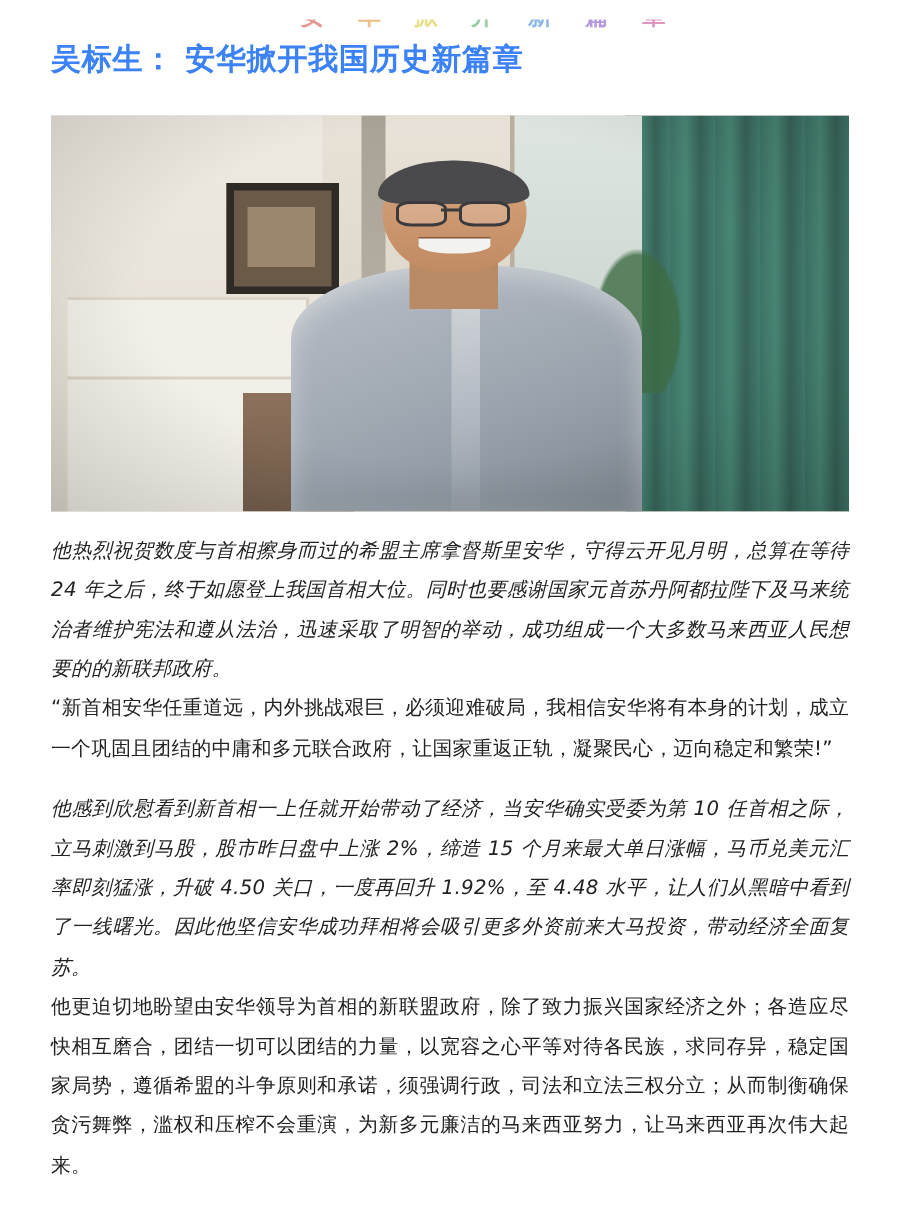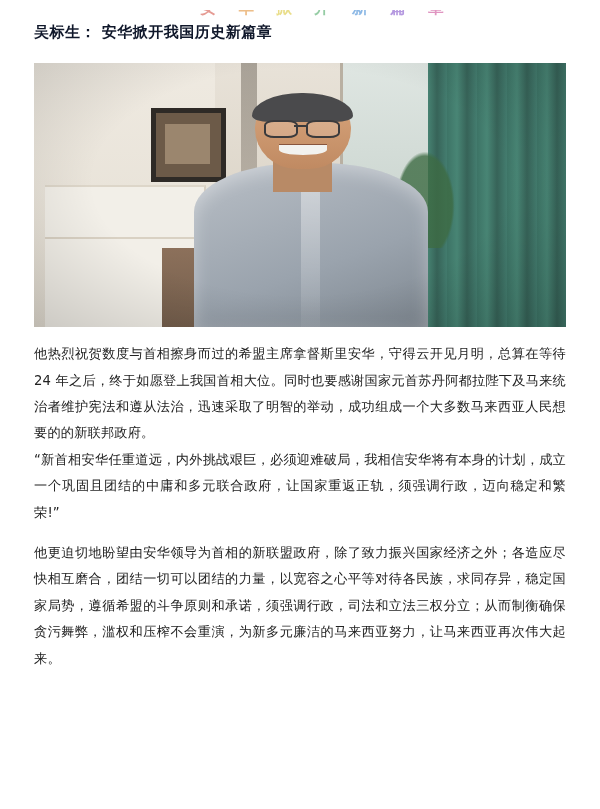--- a/index.html
+++ b/index.html
@@ -37,23 +37,23 @@
     font-size: 16px;
     font-weight: bold;
     opacity: 0.55;
     font-family: "DejaVu Sans", sans-serif;
   }
   .article {
     padding: 0 34px 0 34px;
     box-sizing: border-box;
   }
   .headline {
-    font-size: 15px;
+    font-size: 20px;
     font-weight: bold;
-    color: #0f172a;
+    color: #3b82f6;
     letter-spacing: 0.5px;
     line-height: 1.4;
     padding-top: 12px;
     padding-bottom: 10px;
     white-space: nowrap;
   }
   .figure {
     width: 532px;
     height: 264px;
     margin: 0 0 14px 0;
@@ -173,21 +173,21 @@
     line-height: 2.0;
     color: #222222;
     letter-spacing: 0.2px;
     text-align: justify;
     word-break: break-all;
   }
   .para {
     margin: 0 0 14px 0;
   }
   .para:last-child { margin-bottom: 0; }
-  .para-tight { margin-bottom: 0; }
+  .para-tight { margin-bottom: 0; font-style: italic; }
 </style>
 </head>
 <body>
 
 <div class="page">
 
   <div class="top-sliver">
     <span style="left:200px;color:#d04a3c;">安</span>
     <span style="left:238px;color:#e08a2a;">华</span>
     <span style="left:276px;color:#d8c32a;">掀</span>
@@ -219,18 +219,19 @@
         <div class="ph-glass-l"></div>
         <div class="ph-glass-r"></div>
         <div class="ph-glass-bridge"></div>
         <div class="ph-smile"></div>
         <div class="ph-vignette"></div>
       </div>
     </div>
 
     <div class="body-text">
       <p class="para para-tight">他热烈祝贺数度与首相擦身而过的希盟主席拿督斯里安华，守得云开见月明，总算在等待 24 年之后，终于如愿登上我国首相大位。同时也要感谢国家元首苏丹阿都拉陛下及马来统治者维护宪法和遵从法治，迅速采取了明智的举动，成功组成一个大多数马来西亚人民想要的的新联邦政府。</p>
-      <p class="para">“新首相安华任重道远，内外挑战艰巨，必须迎难破局，我相信安华将有本身的计划，成立一个巩固且团结的中庸和多元联合政府，让国家重返正轨，须强调行政，迈向稳定和繁荣!”</p>
+      <p class="para">“新首相安华任重道远，内外挑战艰巨，必须迎难破局，我相信安华将有本身的计划，成立一个巩固且团结的中庸和多元联合政府，让国家重返正轨，凝聚民心，迈向稳定和繁荣!”</p>
+      <p class="para para-tight">他感到欣慰看到新首相一上任就开始带动了经济，当安华确实受委为第 10 任首相之际，立马刺激到马股，股市昨日盘中上涨 2%，缔造 15 个月来最大单日涨幅，马币兑美元汇率即刻猛涨，升破 4.50 关口，一度再回升 1.92%，至 4.48 水平，让人们从黑暗中看到了一线曙光。因此他坚信安华成功拜相将会吸引更多外资前来大马投资，带动经济全面复苏。</p>
       <p class="para">他更迫切地盼望由安华领导为首相的新联盟政府，除了致力振兴国家经济之外；各造应尽快相互磨合，团结一切可以团结的力量，以宽容之心平等对待各民族，求同存异，稳定国家局势，遵循希盟的斗争原则和承诺，须强调行政，司法和立法三权分立；从而制衡确保贪污舞弊，滥权和压榨不会重演，为新多元廉洁的马来西亚努力，让马来西亚再次伟大起来。</p>
     </div>
 
   </div>
 </div>
 
 </body></html>

